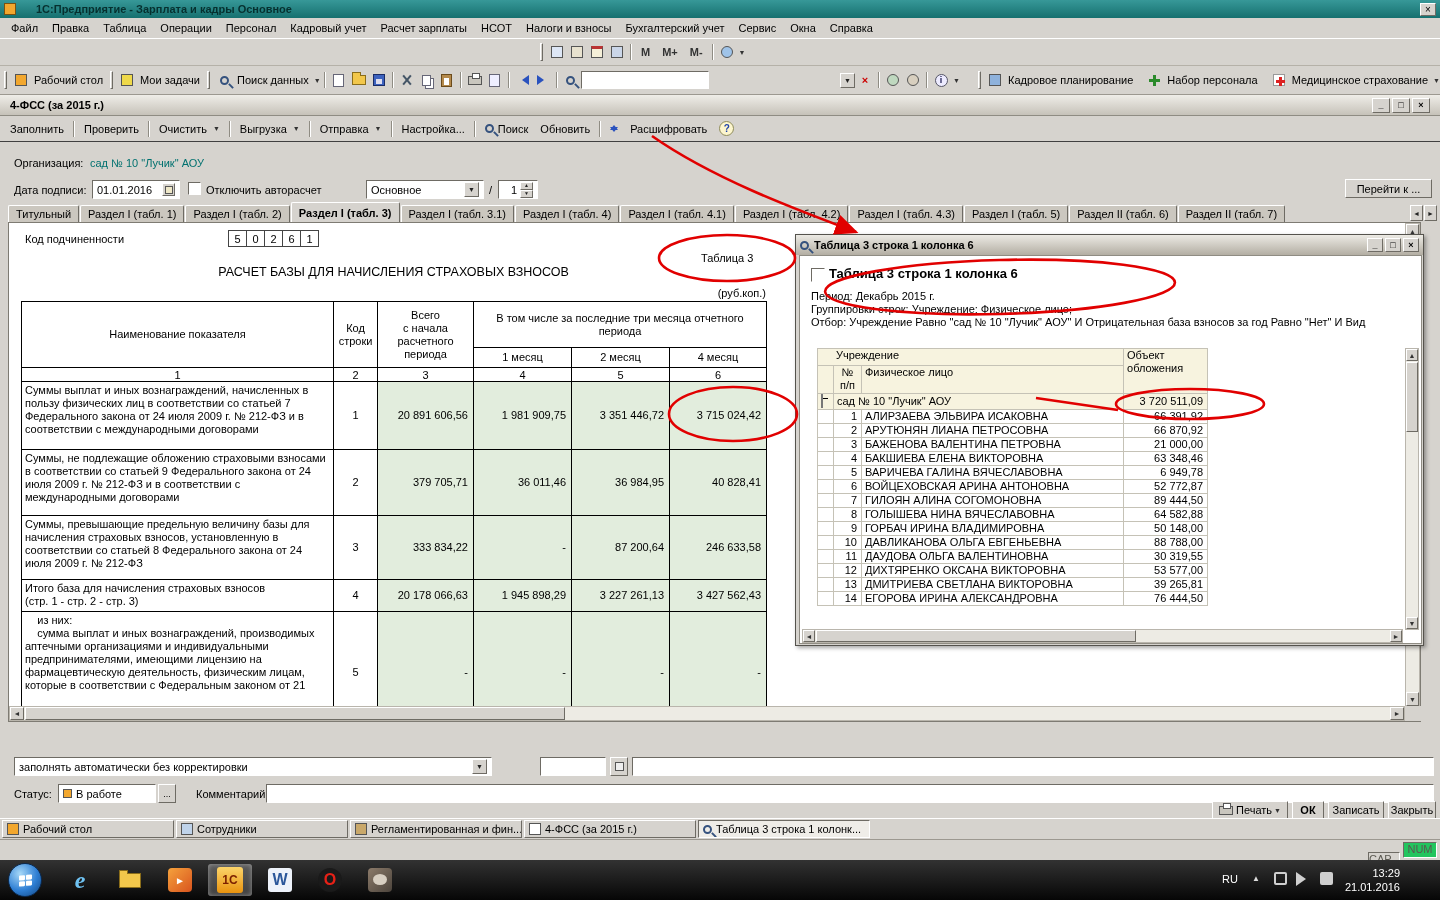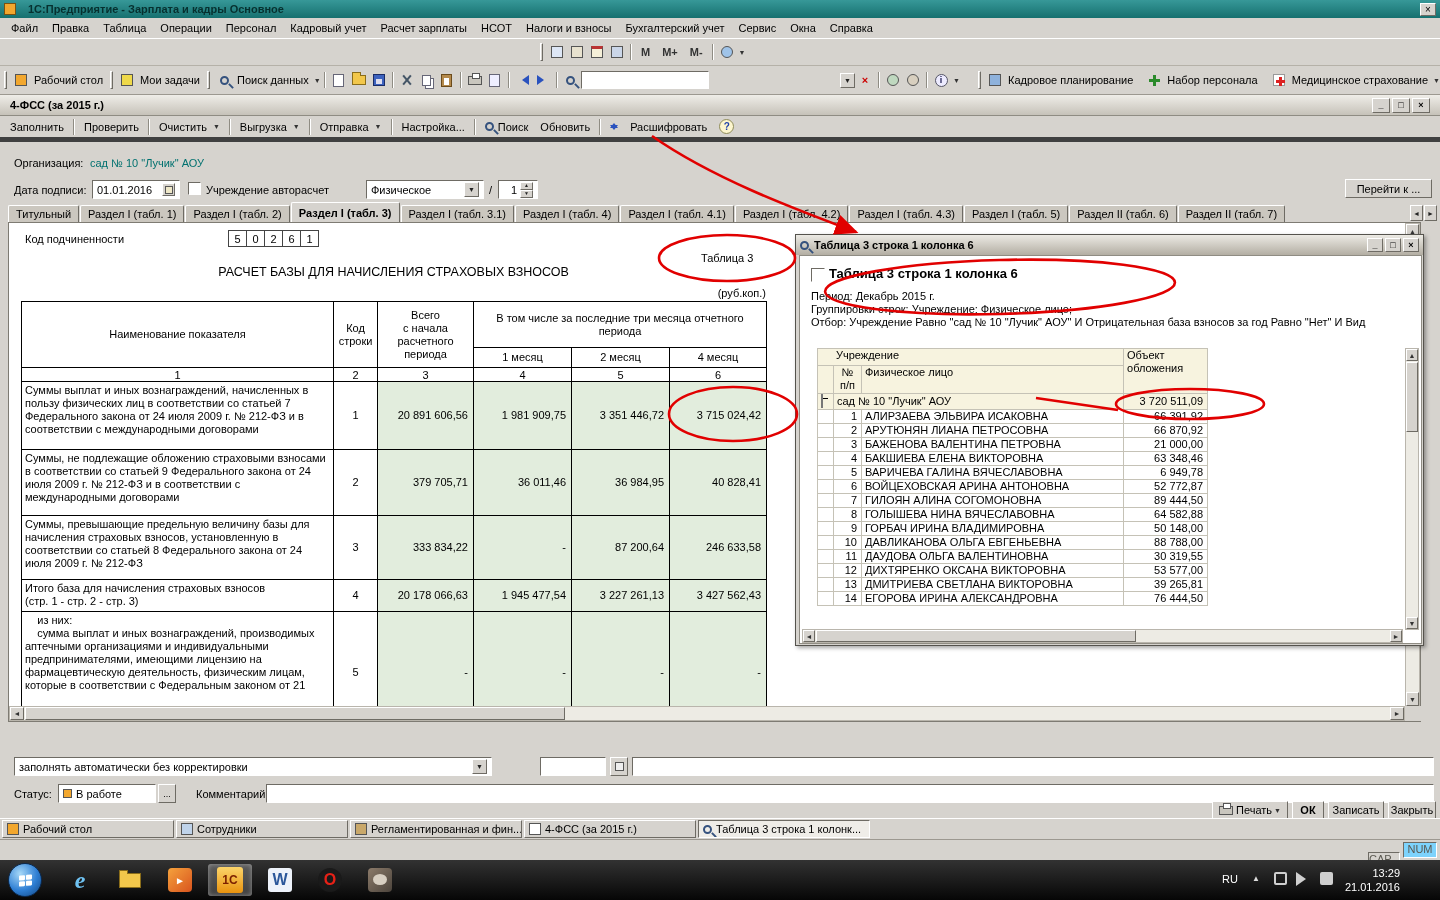--- a/index.html
+++ b/index.html
@@ -7,21 +7,21 @@
   font-family:"Liberation Sans","DejaVu Sans",sans-serif;font-size:11px;}
 .abs{position:absolute}
 .sunken{border:1px solid;border-color:#6E6B64 #FFF #FFF #6E6B64;background:#FFF}
 .btn{border:1px solid;border-color:#FFF #6E6B64 #6E6B64 #FFF;background:#D6D3CE;
   display:inline-flex;align-items:center;justify-content:center;cursor:default}
 .vsep{width:2px;height:16px;border-left:1px solid #8F8C83;border-right:1px solid #FFF;margin:0 3px}
 .grip{width:3px;height:18px;border:1px solid;border-color:#FFF #6E6B64 #6E6B64 #FFF;margin:0 4px}
 .arr{font-size:7px;line-height:1;color:#222}
 
 .titlebar{position:absolute;left:0;top:0;width:1440px;height:18px;
-  background:linear-gradient(180deg,#379898,#16706F);display:flex;align-items:center;padding:0 4px;gap:12px}
+  background:linear-gradient(180deg,#379898,#16706F);display:flex;align-items:center;padding:0 4px;gap:20px}
 .titlebar .appchip{width:12px;height:12px;background:#F2A72E;border:1px solid #7A5210}
 .titlebar .ttl{font-weight:bold;color:#06302F}
 .titlebar .close{margin-left:auto;width:16px;height:13px;font-size:10px}
 
 .menubar{position:absolute;left:0;top:18px;width:1440px;height:21px;display:flex;align-items:center;
   border-bottom:1px solid #FFF;padding-left:4px}
 .menu-item{padding:3px 7px}
 .toolrow1{position:absolute;left:0;top:39px;width:1440px;height:27px;border-bottom:1px solid #B5B1A8;display:flex;align-items:center}
 .toolrow2{position:absolute;left:0;top:66px;width:1440px;height:29px;border-bottom:1px solid #9C9890;display:flex;align-items:center}
 .ic{width:20px;height:20px;display:inline-flex;align-items:center;justify-content:center;border:1px solid transparent}
@@ -56,21 +56,21 @@
 .i-undo{width:0;height:0;border:5px solid transparent;border-right:7px solid #2A52BE}
 .i-redo{width:0;height:0;border:5px solid transparent;border-left:7px solid #2A52BE}
 .i-info{width:13px;height:13px;border-radius:50%;background:#EDEBFF;border:1px solid #556;color:#225;
   font-size:9px;font-weight:bold;display:flex;align-items:center;justify-content:center}
 
 .mdi-title{position:absolute;left:0;top:95px;width:1440px;height:21px;
   background:linear-gradient(180deg,#EFEDE8,#C6C2B9);border-bottom:1px solid #8F8C83;
   display:flex;align-items:center;padding:0 10px;font-weight:bold}
 .winbtn{width:18px;height:15px;font-size:9px}
 .form-toolbar{position:absolute;left:0;top:116px;width:1440px;height:26px;display:flex;align-items:center;
-  border-bottom:5px solid #404040;padding-left:4px}
+  border-bottom:1px solid #404040;padding-left:4px}
 .ftb{height:20px;padding:0 6px;display:inline-flex;align-items:center;gap:4px;white-space:nowrap}
 .dd{font-size:7px;color:#333;margin-left:2px}
 .helpcirc{width:15px;height:15px;border-radius:50%;background:#FDF6CE;border:1px solid #8F8C5A;color:#2244AA;
   font-weight:bold;font-size:10px;display:inline-flex;align-items:center;justify-content:center;margin-left:6px}
 
 .lbl{white-space:nowrap}
 .teal{color:#00716F}
 .field{position:absolute;height:19px;display:flex;align-items:center;padding:0 4px;font-size:11px}
 .combo-arrow{width:15px;height:15px;margin-left:auto}
 .chk{width:13px;height:13px;background:#fff;border:1px solid;border-color:#6E6B64 #FFF #FFF #6E6B64}
@@ -330,23 +330,23 @@
 <div class="abs lbl teal" style="left:90px;top:157px">сад № 10 "Лучик" АОУ</div>
 
 <div class="abs lbl" style="left:14px;top:184px">Дата подписи:</div>
 <div class="field sunken" style="left:92px;top:180px;width:88px">
   <span>01.01.2016</span>
   <span class="btn combo-arrow" style="width:13px;height:13px">
       <span class="i-chip" style="width:8px;height:8px;background:#EFE8C8"></span>
     </span>
 </div>
 <span class="abs chk" style="left:188px;top:182px"></span>
-<div class="abs lbl" style="left:206px;top:184px">Учреждение авторасчет</div>
+<div class="abs lbl" style="left:206px;top:184px">Отключить авторасчет</div>
 <div class="field sunken" style="left:366px;top:180px;width:118px">
-  <span>Физическое</span>
+  <span>Основное</span>
   <span class="btn combo-arrow">
       <span class="arr">▼</span>
     </span>
 </div>
 <div class="abs lbl" style="left:489px;top:184px">/</div>
 <div class="field sunken" style="left:498px;top:180px;width:40px">
   <span style="margin-left:auto">1</span>
   <span style="display:flex;flex-direction:column;margin-left:3px">
     <span class="btn" style="width:13px;height:8px">
         <span class="arr" style="font-size:5px">▲</span>
@@ -453,21 +453,21 @@
         <td class="val">333 834,22</td>
         <td class="val">-</td>
         <td class="val">87 200,64</td>
         <td class="val">246 633,58</td>
       </tr>
         <tr>
         <td class="name">Итого база для начисления страховых взносов
 (стр. 1 - стр. 2 - стр. 3)</td>
         <td class="code">4</td>
         <td class="val">20 178 066,63</td>
-        <td class="val">1 945 477,54</td>
+        <td class="val">1 945 898,29</td>
         <td class="val">3 227 261,13</td>
         <td class="val">3 427 562,43</td>
       </tr>
         <tr>
         <td class="name">    из них:
     сумма выплат и иных вознаграждений, производимых аптечными организациями и индивидуальными предпринимателями, имеющими лицензию на фармацевтическую деятельность, физическим лицам, которые в соответствии с Федеральным законом от 21</td>
         <td class="code">5</td>
         <td class="val">-</td>
         <td class="val">-</td>
         <td class="val">-</td>
@@ -702,21 +702,21 @@
     <span>4-ФСС (за 2015 г.)</span>
   </div>
   <div class="atb-item active">
     <span class="i-mag" style="flex:none"></span>
     <span>Таблица 3 строка 1 колонк...</span>
   </div>
 </div>
 
 <div class="statusbar">
   <div class="abs sunken" style="left:1368px;top:12px;width:32px;height:16px;background:#D6D3CE;text-align:left;color:#5A5850">CAP</div>
-  <div class="abs sunken" style="left:1403px;top:2px;width:34px;height:16px;background:#7dd3fc;text-align:center;color:#5A5850">NUM</div>
+  <div class="abs sunken" style="left:1403px;top:2px;width:34px;height:16px;background:#22c55e;text-align:center;color:#5A5850">NUM</div>
 </div>
 
 <div class="win-taskbar">
   <div class="start-orb">
     <span class="flag">
         <div></div>
         <div></div>
         <div></div>
         <div></div>
       </span>

